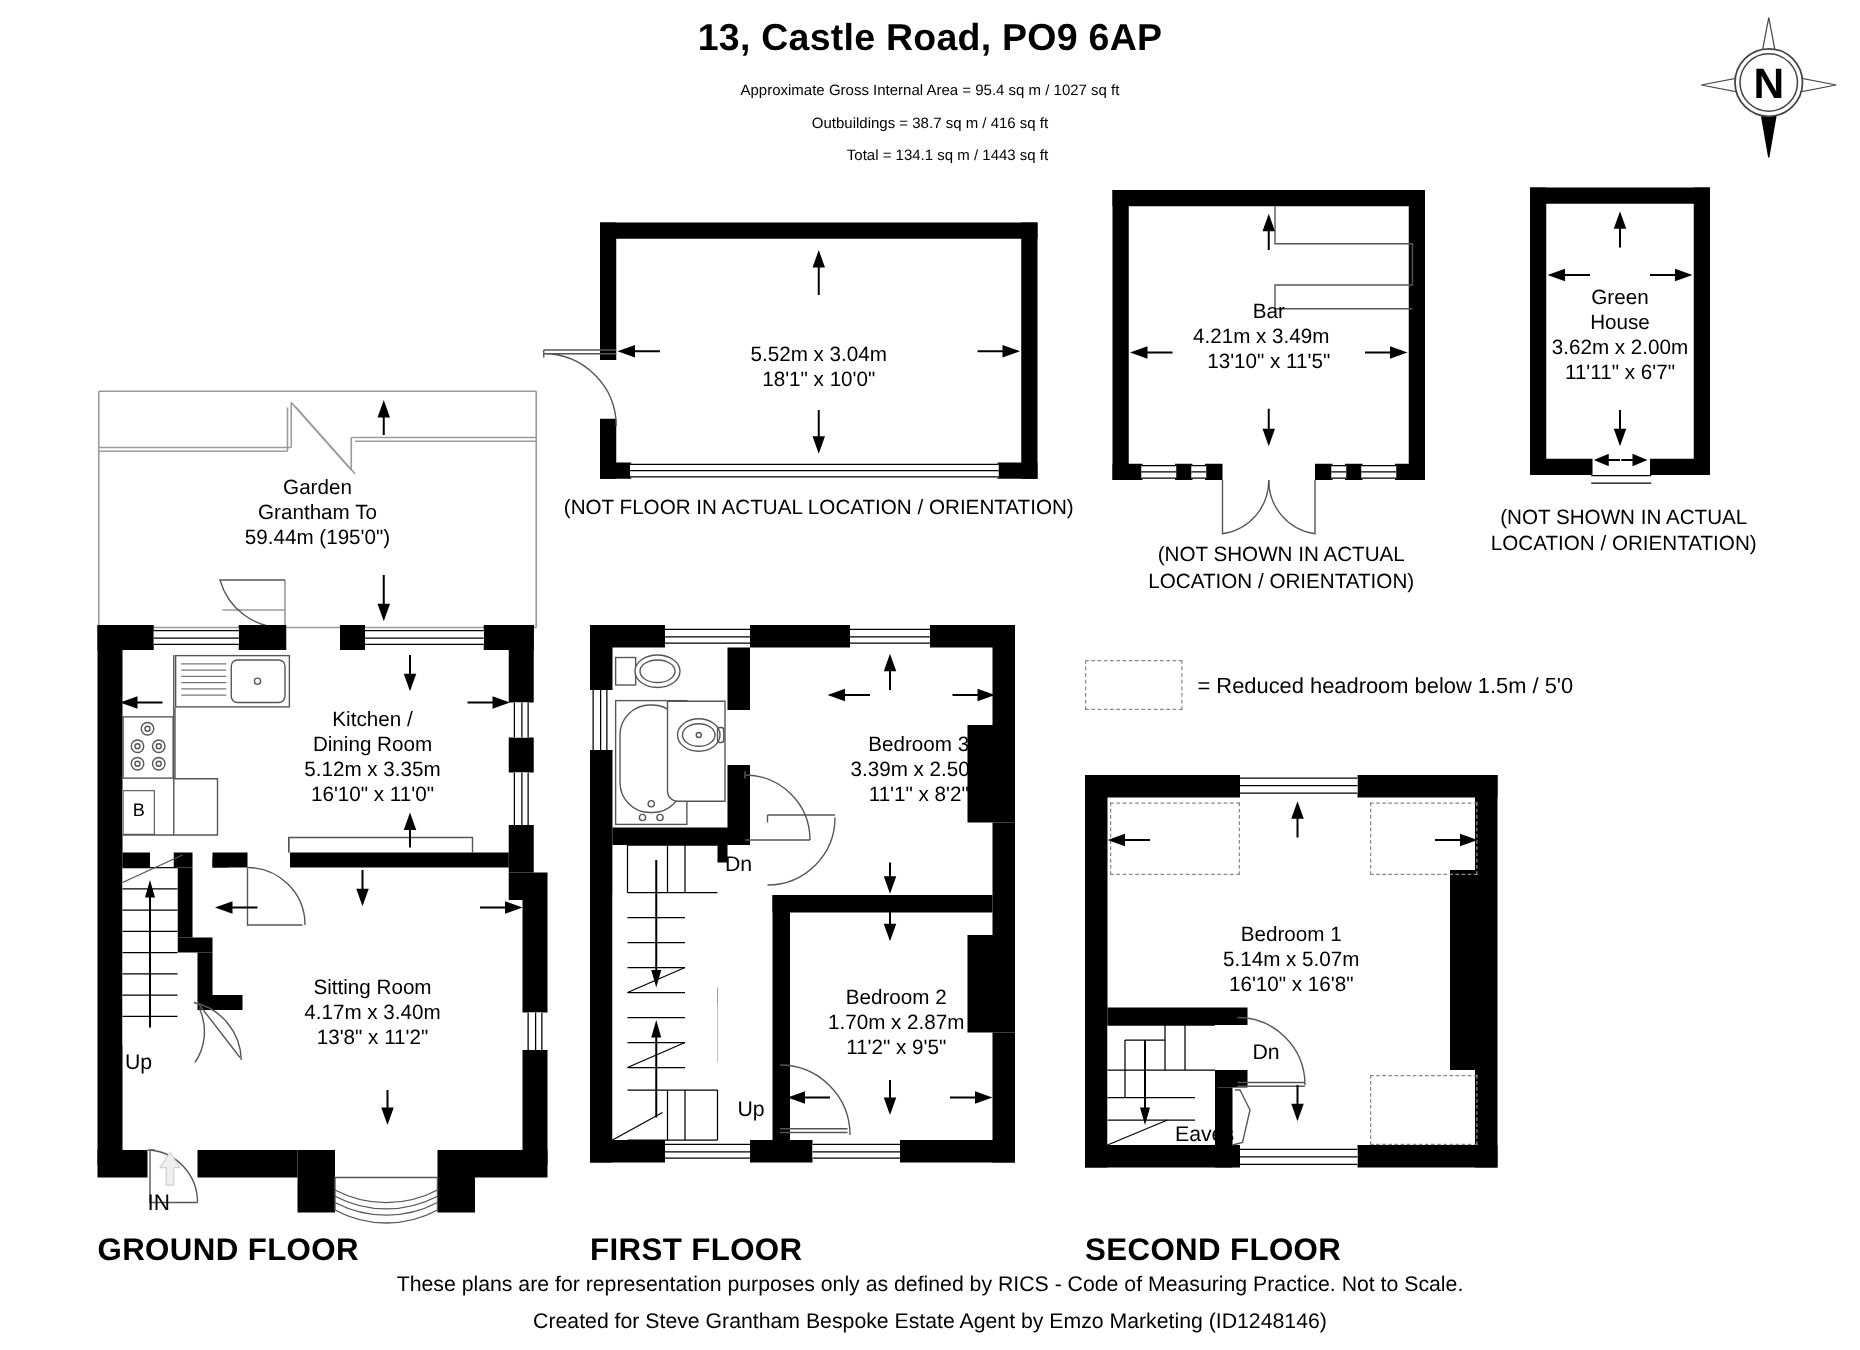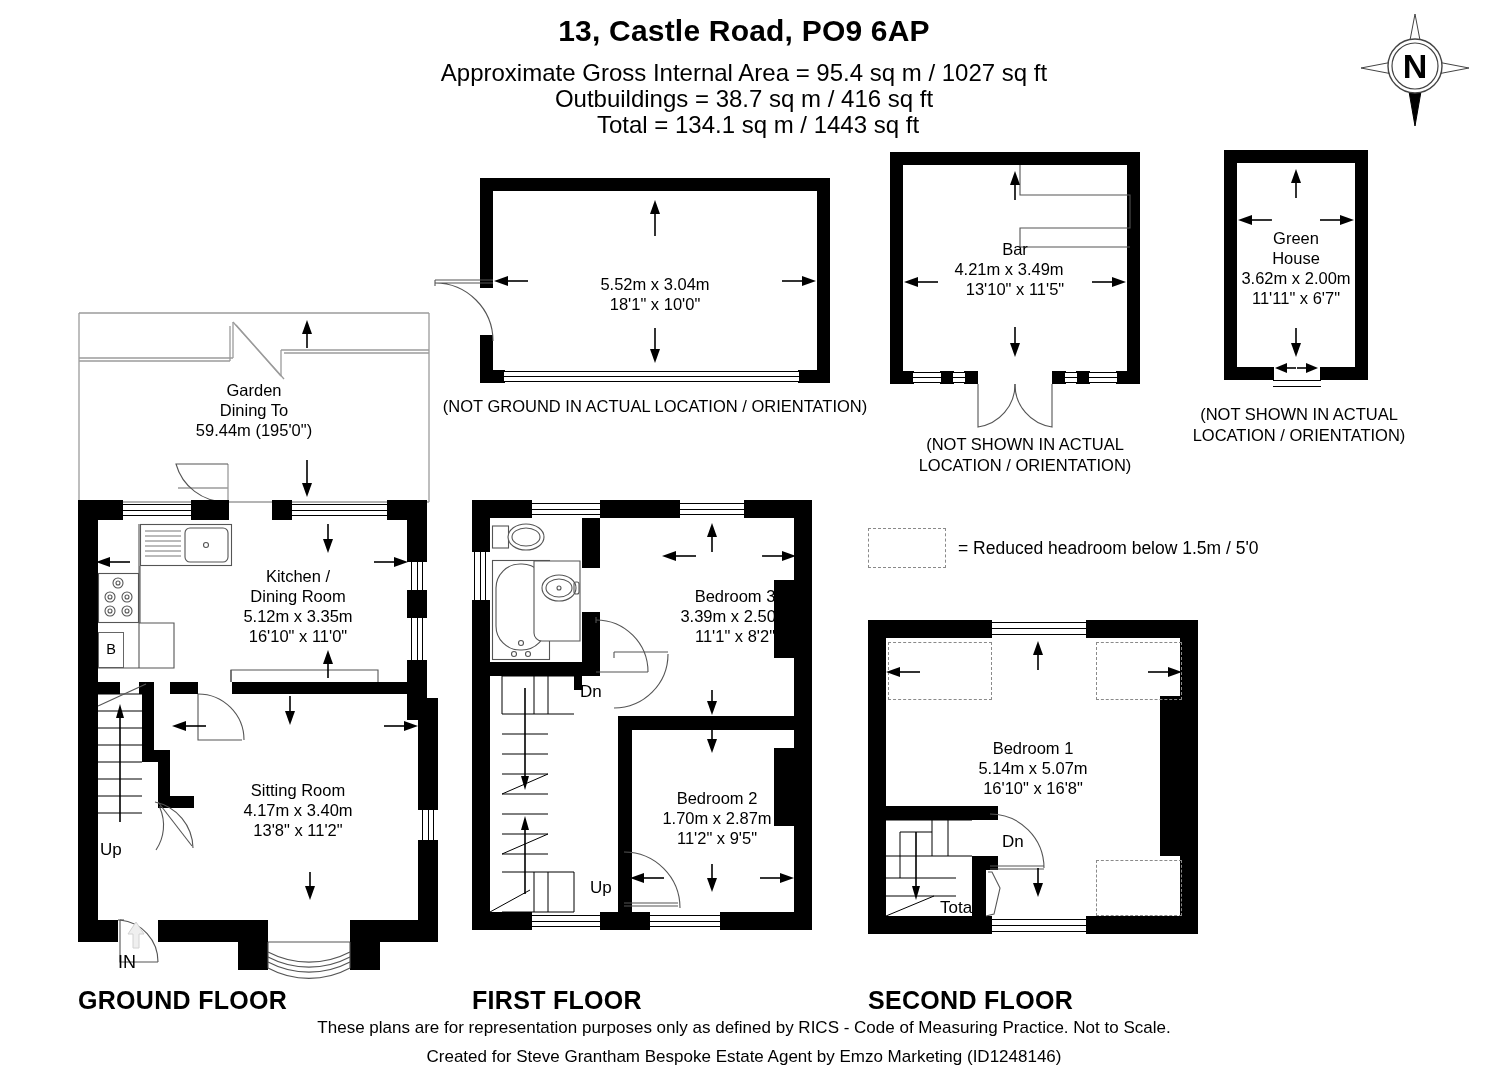--- a/index.html
+++ b/index.html
@@ -9,21 +9,21 @@
     font-family:"Liberation Sans","DejaVu Sans",sans-serif;
     color:#000;
   }
   .abs{position:absolute;}
   
   #title{
     left:0;right:0;top:14px;text-align:center;
     font-size:30px;font-weight:bold;letter-spacing:0.2px;
   }
   .sub{
-    left:0;right:0;text-align:center;font-size:24px;line-height:25px;
+    left:0;right:0;text-align:center;font-size:12px;line-height:25px;
   }
   #sub1{top:60px;}
   #sub2{top:86px;}
   #sub3{top:112px;margin-left:28px;}
 
   
   .wall{background:#000;position:absolute;}
   .lbl{position:absolute;text-align:center;font-size:16.5px;line-height:20px;white-space:nowrap;}
   .note{position:absolute;text-align:center;font-size:16.5px;line-height:21px;}
   .floorname{position:absolute;font-size:25px;font-weight:bold;letter-spacing:0.3px;}
@@ -100,21 +100,21 @@
       <polygon class="arh" points="14,103 28,98 28,108"></polygon>
     </g>
     <g>
       <line class="ar" x1="330" y1="103" x2="302" y2="103"></line>
       <polygon class="arh" points="336,103 322,98 322,108"></polygon>
     </g>
   </svg>
   <div class="lbl" style="left:0;top:96px;width:350px;">5.52m x 3.04m</div>
   <div class="lbl" style="left:0;top:116px;width:350px;">18'1" x 10'0"</div>
 </div>
-<div class="note" style="left:430px;top:396px;width:450px;">(NOT GROUND IN ACTUAL LOCATION / ORIENTATION)</div>
+<div class="note" style="left:430px;top:396px;width:450px;">(NOT FLOOR IN ACTUAL LOCATION / ORIENTATION)</div>
 
 <div class="abs" style="left:890px;top:152px;width:250px;height:232px;">
   <div class="wall" style="left:0;top:0;width:250px;height:13px;"></div>
   <div class="wall" style="left:0;top:0;width:13px;height:232px;"></div>
   <div class="wall" style="left:237px;top:0;width:13px;height:232px;"></div>
   <div class="wall" style="left:0;top:219px;width:24px;height:13px;"></div>
   <div class="wall" style="left:50px;top:219px;width:14px;height:13px;"></div>
   <div class="wall" style="left:74px;top:219px;width:14px;height:13px;"></div>
   <div class="wall" style="left:162px;top:219px;width:14px;height:13px;"></div>
   <div class="wall" style="left:186px;top:219px;width:14px;height:13px;"></div>
@@ -233,21 +233,21 @@
         <polygon class="arh" points="229,8 224,22 234,22"></polygon>
       </g>
       <g>
         <line class="ar" x1="229" y1="148" x2="229" y2="178"></line>
         <polygon class="arh" points="229,185 224,171 234,171"></polygon>
       </g>
 
       <path class="doorsw" d="M150 152 L98 152 A52 52 0 0 0 148 190"></path>
     </svg>
     <div class="lbl" style="left:0;top:68px;width:352px;">Garden</div>
-    <div class="lbl" style="left:0;top:88px;width:352px;">Dining To</div>
+    <div class="lbl" style="left:0;top:88px;width:352px;">Grantham To</div>
     <div class="lbl" style="left:0;top:108px;width:352px;">59.44m (195'0")</div>
   </div>
 
   <div class="abs" style="left:0;top:188px;width:360px;height:460px;">
 
     <div class="wall" style="left:0;top:0;width:45px;height:20px;"></div>
     <div class="wall" style="left:113px;top:0;width:38px;height:20px;"></div>
     <div class="wall" style="left:194px;top:0;width:20px;height:20px;"></div>
     <div class="wall" style="left:309px;top:0;width:40px;height:20px;"></div>
     <div class="win" style="left:45px;top:4px;width:68px;height:12px;">
@@ -658,21 +658,21 @@
 
   <svg width="80" height="70" style="left:118px;top:190px;">
     <path class="doorsw" d="M4 4 A54 54 0 0 1 58 58" stroke="#555"></path>
     <line class="doorsw" x1="4" y1="56" x2="58" y2="56" stroke="#555"></line>
     <line class="doorsw" x1="4" y1="59" x2="58" y2="59" stroke="#555"></line>
   </svg>
 
   <svg width="110" height="90" style="left:90px;top:250px;">
     <path class="fix2" d="M30 2 L34 2 L42 18 L36 44 L28 46" stroke="#444" stroke-width="1.3"></path>
   </svg>
-  <div class="abs" style="left:72px;top:278px;font-size:17px;">Total</div>
+  <div class="abs" style="left:72px;top:278px;font-size:17px;">Eaves</div>
 
   <svg width="330" height="332">
     <g>
       <line class="ar" x1="170" y1="50" x2="170" y2="28"></line>
       <polygon class="arh" points="170,21 165,35 175,35"></polygon>
     </g>
     <g>
       <line class="ar" x1="170" y1="248" x2="170" y2="270"></line>
       <polygon class="arh" points="170,277 165,263 175,263"></polygon>
     </g>

